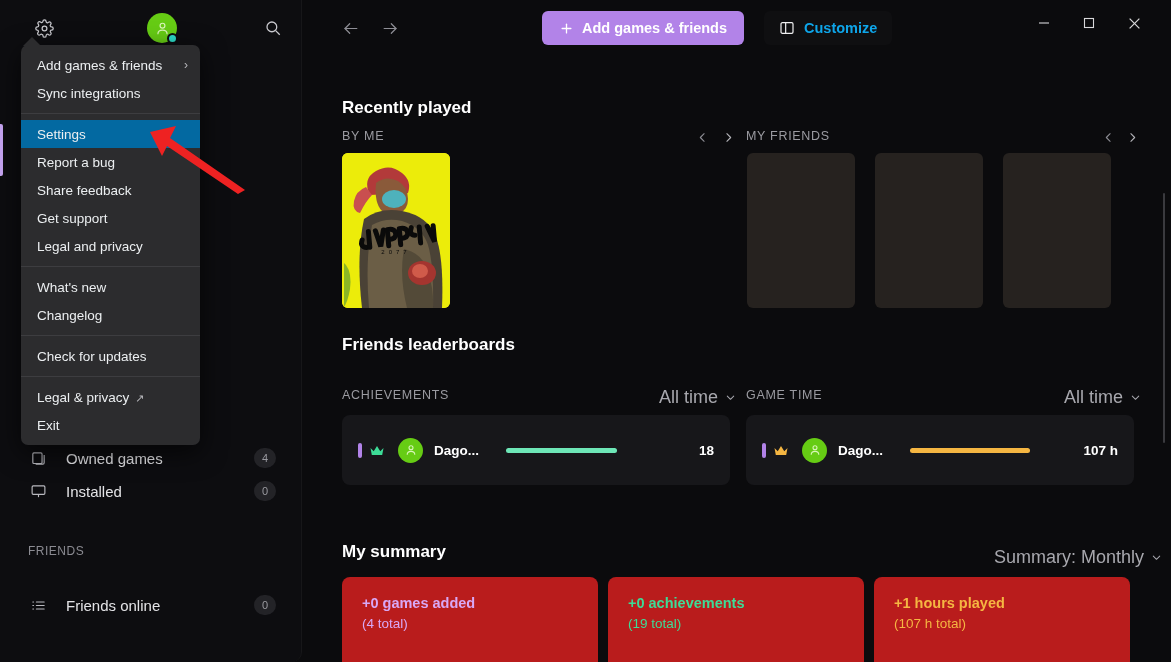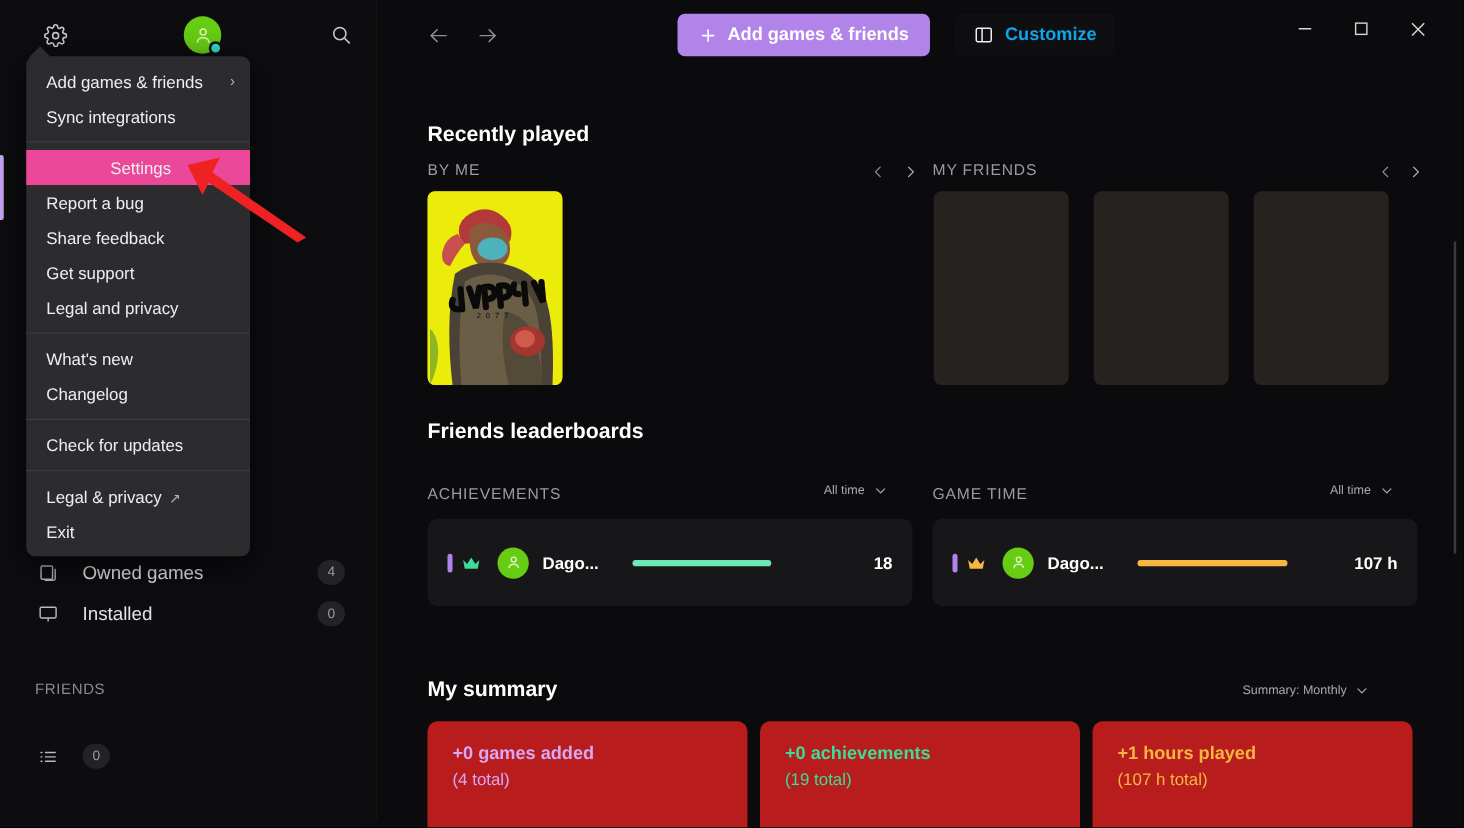--- a/index.html
+++ b/index.html
@@ -120,22 +120,21 @@
   .ctx-item {
     position: relative;
     height: 28px;
     display: flex; align-items: center;
     padding: 0 12px 0 16px;
     color: #eceff1;
     font-size: 13.5px;
     cursor: default;
   }
   .ctx-item.active {
-    background: #ec4899;
-    text-align: center;
+    background: #0369a1;
   }
   .ctx-item .ctx-label { flex: 1 1 auto; white-space: nowrap; }
   .ctx-item .ctx-chev { color: #b6b6ba; font-size: 12px; }
   .ctx-item .ctx-ext  { color: #b6b6ba; font-size: 11px; margin-left: 6px; }
   .ctx-sep {
     height: 1px; background: #3d3d40; margin: 6px 0 6px 0;
   }
 
   
   .main {
@@ -259,21 +258,21 @@
     position: absolute; left: 0; top: 0; height: 5px; border-radius: 3px;
   }
   .lb-value {
     flex: 0 0 auto; color: #ffffff;
     font-size: 13.5px; font-weight: bold;
     text-align: right; min-width: 40px;
   }
   .dropdown {
     position: absolute;
     color: #a8a8ae;
-    font-size: 10px;
+    font-size: 18px;
     display: flex; align-items: center; gap: 7px; text-align: right;
   }
 
   
   .sum-card {
     position: absolute;
     width: 256px; height: 92px;
     background: #b91c1c;
     border-radius: 8px;
     padding: 18px 0 4px 20px;
@@ -359,20 +358,21 @@
       <span class="ico">
         <svg width="17" height="17" viewBox="0 0 24 24" fill="none" stroke="#b9b9bf" stroke-width="1.6" stroke-linecap="round">
           <line x1="4" y1="7" x2="5" y2="7"></line>
             <line x1="9" y1="7" x2="20" y2="7"></line>
           <line x1="4" y1="12" x2="5" y2="12"></line>
             <line x1="9" y1="12" x2="20" y2="12"></line>
           <line x1="4" y1="17" x2="5" y2="17"></line>
             <line x1="9" y1="17" x2="20" y2="17"></line>
         </svg>
       </span>
+      <span class="lbl">Friends online</span>
       <span class="cnt">0</span>
     </div>
   </div>
 
   <div class="ctx-caret"></div>
   <div class="ctx-menu" id="ctx-menu">
       <div class="ctx-item">
         <span class="ctx-label">Add games &amp; friends</span>
         <span class="ctx-chev">›</span>
       </div>

